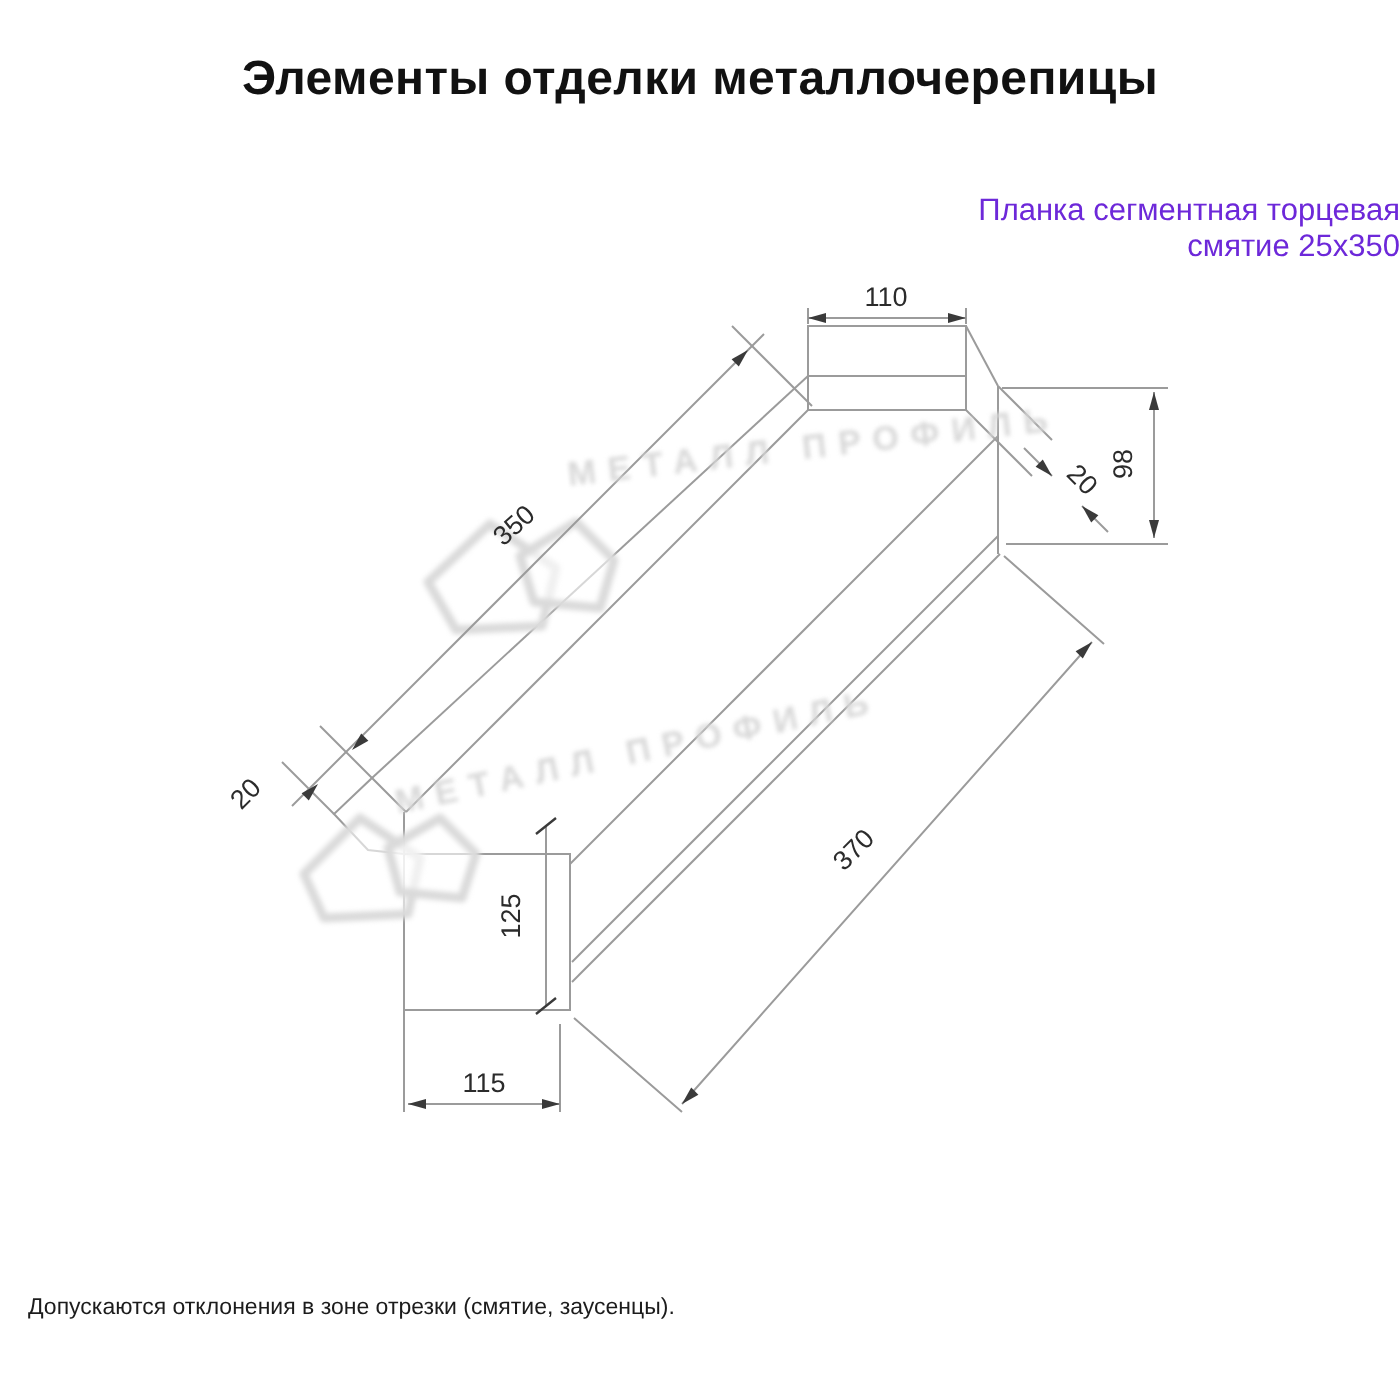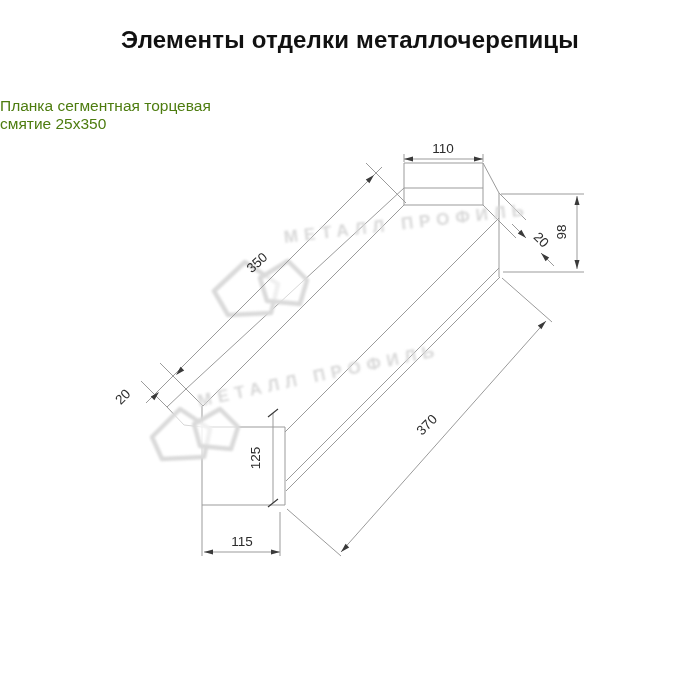--- a/index.html
+++ b/index.html
@@ -1,20 +1,20 @@
 <!DOCTYPE html>
 <html><head>
 <meta charset="utf-8">
 <style>
   html,body{margin:0;padding:0;background:#ffffff;width:700px;height:700px;overflow:hidden;}
   body{font-family:"Liberation Sans", sans-serif;position:relative;}
   .page-title{position:absolute;left:0;top:26px;width:700px;text-align:center;
     font-size:24px;font-weight:bold;color:#111111;letter-spacing:0.2px;}
-  .subtitle{position:absolute;left:0;top:97px;width:700px;text-align:left;
-    font-size:15.5px;font-weight:500;color:#4d7c0f;line-height:18px;}
+  .subtitle{position:absolute;left:0;top:97px;width:700px;text-align:right;
+    font-size:15.5px;font-weight:500;color:#6d28d9;line-height:18px;}
   .wm-text{position:absolute;font-size:17px;font-weight:bold;letter-spacing:6px;
     color:#d8d8d8;filter:blur(1.1px);white-space:nowrap;transform-origin:left center;}
   #wm1{left:284px;top:228px;transform:rotate(-6.5deg);}
   #wm2{left:198px;top:392px;transform:rotate(-12deg);}
   svg.drawing{position:absolute;left:0;top:0;}
   .footer{position:absolute;left:14px;top:646px;font-size:11.5px;color:#1c1c1c;line-height:16px;}
   .dimtxt{font-size:13.5px;fill:#2b2b2b;}
 </style>
 </head>
 <body>
@@ -104,13 +104,14 @@
     <text class="dimtxt" transform="translate(260,458) rotate(-90)">125</text>
     <text class="dimtxt" transform="translate(242,546)">115</text>
     <text class="dimtxt" transform="translate(430,428) rotate(-45)">370</text>
   </g>
 </svg>
 
 <div class="wm-text" id="wm1">МЕТАЛЛ ПРОФИЛЬ</div>
 <div class="wm-text" id="wm2">МЕТАЛЛ ПРОФИЛЬ</div>
 
 <div class="footer">
+  <div>Допускаются отклонения в зоне отрезки (смятие, заусенцы).</div>
 </div>
 
 </body></html>

